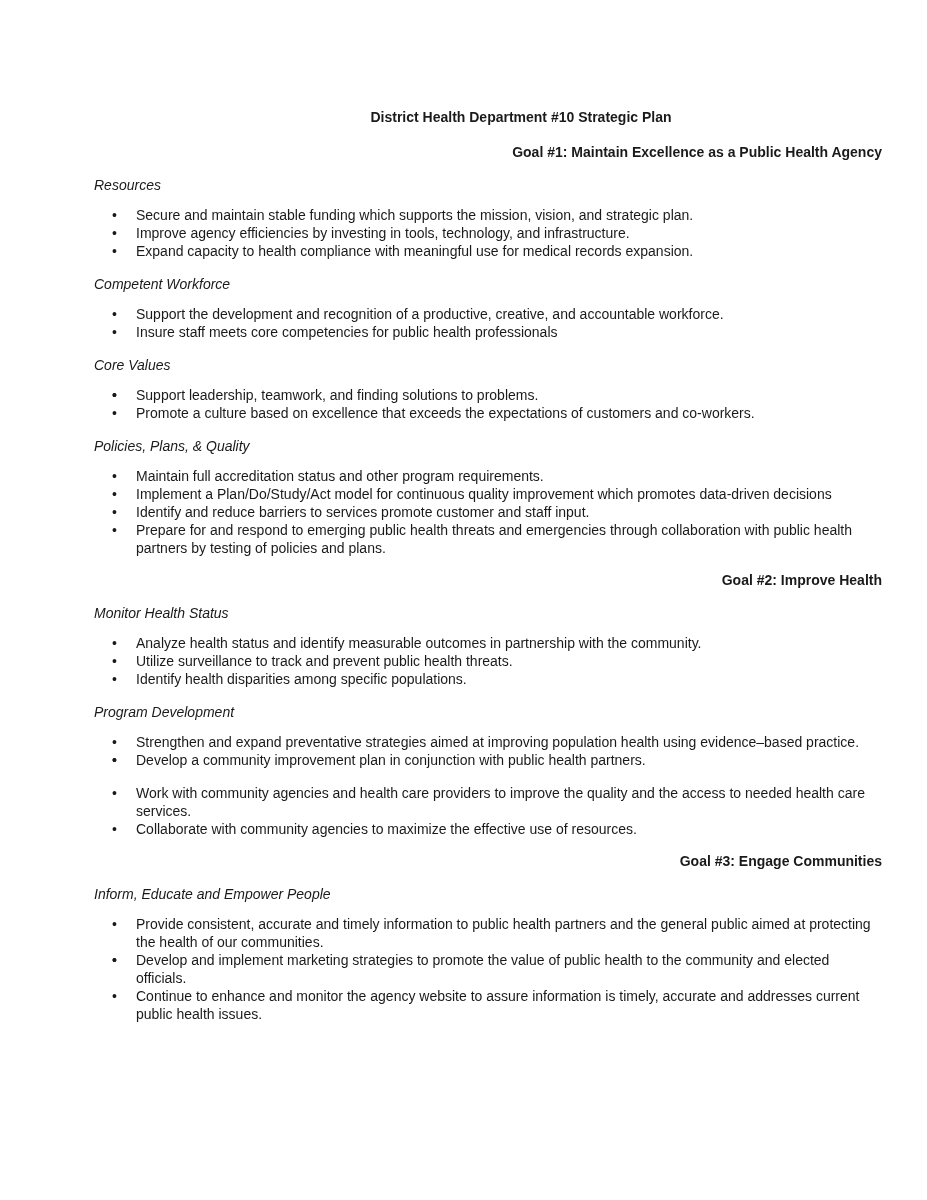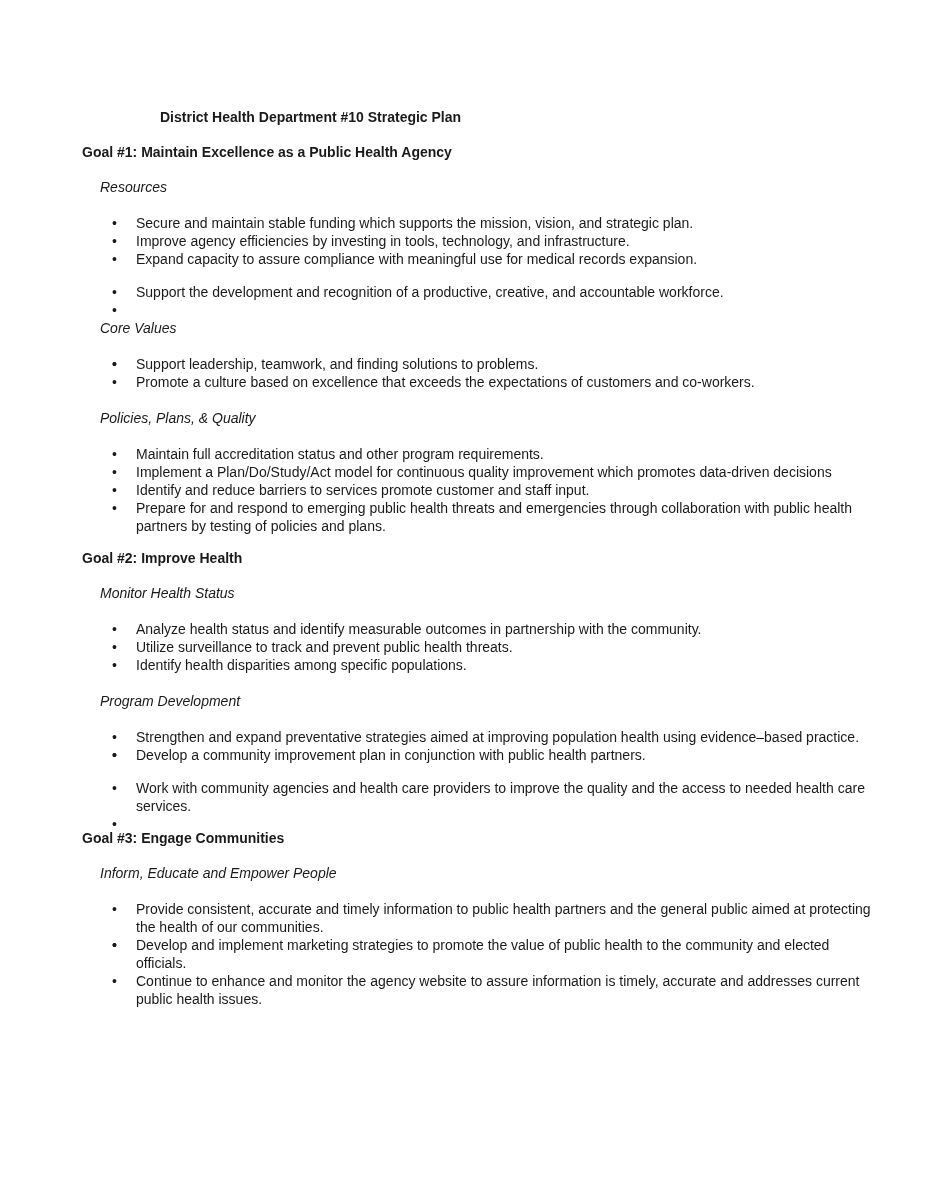--- a/index.html
+++ b/index.html
@@ -1,47 +1,48 @@
 <!DOCTYPE html>
 <html><head>
 <meta charset="utf-8">
 <style>
   html, body { margin:0; padding:0; background:#fff; }
   body { width:927px; height:1200px; position:relative; overflow:hidden;
          font-family:"Liberation Sans", sans-serif; color:#1a1a1a; font-size:14px; }
   .page { position:absolute; left:82px; top:109px; width:800px; }
-  .title { text-align:left; font-weight:bold; font-size:14px; margin:0 0 19px 0; padding-left:78px; }
-  .goal { font-weight:bold; font-size:14px; margin:0 0 16px 0; }
+  .title { text-align:center; font-weight:bold; font-size:14px; margin:0 0 19px 0; padding-left:78px; }
+  .goal { font-weight:bold; font-size:14px; margin:0 0 16px 0;text-align:right; }
   .section { margin-bottom:15px; }
-  .subhead { font-style:italic; margin:18px; line-height:18px; }
+  .subhead { font-style:italic; margin:12px; line-height:18px; }
   ul { margin:0; padding:0; list-style:none; }
   li { position:relative; padding-left:54px; line-height:18px; }
   li .bullet { position:absolute; left:30px; top:0; }
   .goal-block { margin-bottom:4px; }
 </style>
 </head>
 <body>
 
 <div class="page">
   <div class="title">District Health Department #10 Strategic Plan</div>
   <div id="goals">
       <div class="goal-block">
         <div class="goal">Goal #1:  Maintain Excellence as a Public Health Agency</div>
         <div class="section">
           <div class="subhead">Resources</div>
           <ul>
             <li><span class="bullet">•</span><span>Secure and maintain stable funding which supports the mission, vision, and strategic plan.</span></li>
             <li><span class="bullet">•</span><span>Improve agency efficiencies by investing in tools, technology, and infrastructure.</span></li>
-            <li><span class="bullet">•</span><span>Expand capacity to assure compliance with meaningful use for medical records expansion.</span></li>
+            <li><span class="bullet">•</span><span>Expand capacity to health compliance with meaningful use for medical records expansion.</span></li>
           </ul>
         </div>
         <div class="section">
+          <div class="subhead">Competent Workforce</div>
           <ul>
             <li><span class="bullet">•</span><span>Support the development and recognition of a productive, creative, and accountable workforce.</span></li>
-            <li><span class="bullet">•</span></li>
+            <li><span class="bullet">•</span><span>Insure staff meets core competencies for public health professionals</span></li>
           </ul>
         </div>
         <div class="section">
           <div class="subhead">Core Values</div>
           <ul>
             <li><span class="bullet">•</span></li>
             <li><span class="bullet">•</span><span>Support leadership, teamwork, and finding solutions to problems.</span></li>
             <li><span class="bullet">•</span><span>Promote a culture based on excellence that exceeds the expectations of customers and co-workers.</span></li>
           </ul>
         </div>
@@ -69,21 +70,21 @@
           <div class="subhead">Program Development</div>
           <ul>
             <li><span class="bullet">•</span><span>Strengthen and expand preventative strategies aimed at improving population health using evidence–based practice.</span></li>
             <li><span class="bullet">•</span></li>
             <li><span class="bullet">•</span><span>Develop a community improvement plan in conjunction with public health partners.</span></li>
           </ul>
         </div>
         <div class="section">
           <ul>
             <li><span class="bullet">•</span><span>Work with community agencies and health care providers to improve the quality and the access to needed health care services.</span></li>
-            <li><span class="bullet">•</span></li>
+            <li><span class="bullet">•</span><span>Collaborate with community agencies to maximize the effective use of resources.</span></li>
           </ul>
         </div>
       </div>
       <div class="goal-block">
         <div class="goal">Goal #3: Engage Communities</div>
         <div class="section">
           <div class="subhead">Inform, Educate and Empower People</div>
           <ul>
             <li><span class="bullet">•</span><span>Provide consistent, accurate and timely information to public health partners and the general public aimed at protecting the health of our communities.</span></li>
             <li><span class="bullet">•</span></li>

